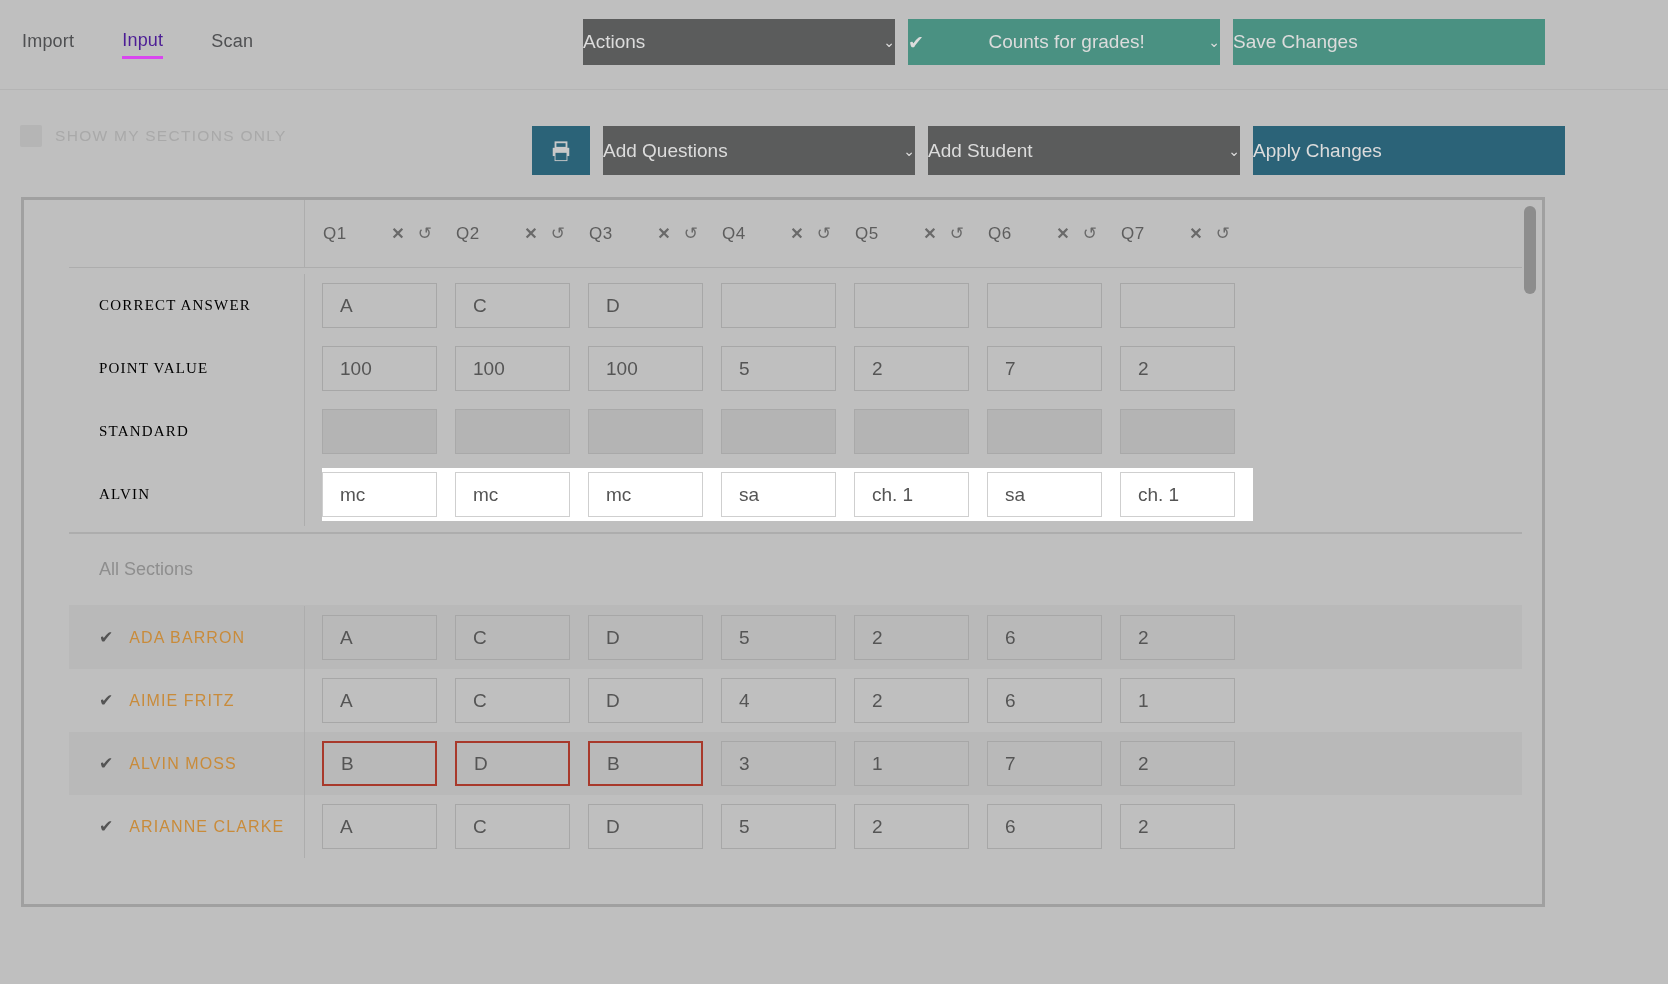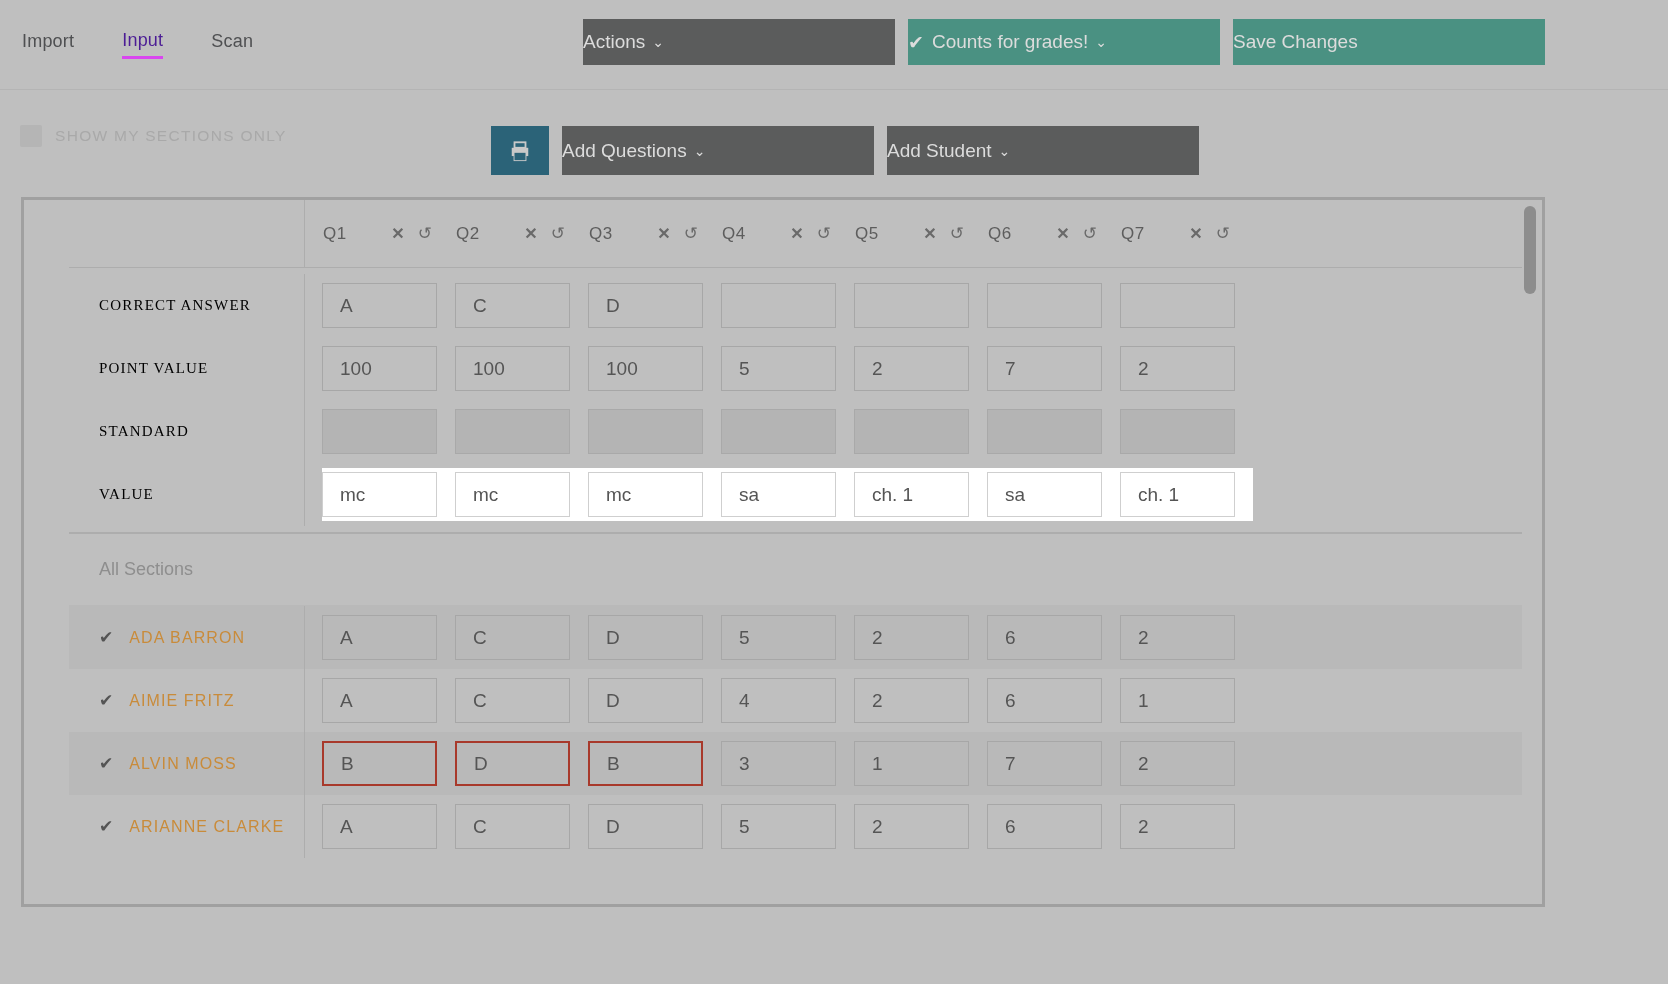--- a/index.html
+++ b/index.html
@@ -35,21 +35,21 @@
     position: absolute;
     left: 583px;
     top: 19px;
     display: flex;
     gap: 13px;
   }
   .btn {
     height: 46px;
     display: flex;
     align-items: center;
-    justify-content: flex-start;
+    justify-content: space-between;
     color: #dcdcdc;
     font-size: 19px;
     cursor: pointer;
     user-select: none;
     white-space: nowrap;
   }
   .btn .caret { font-size: 14px; margin-left: 7px; }
   .btn-gray  { background: #5b5c5c; }
   .btn-green { background: #4a9182; }
   .btn-blue  { background: #2b6378; }
@@ -76,21 +76,21 @@
     background: #b5b5b5;
     border-radius: 2px;
   }
   .sections-label {
     font-size: 15.5px;
     letter-spacing: 1.3px;
     color: #a9a9a9;
   }
   .toolbar-buttons {
     position: absolute;
-    left: 491px;
+    left: 532px;
     top: 126px;
     display: flex;
     gap: 13px;
   }
   .btn-print {
     width: 58px; height: 49px;
     background: #2b6378;
     display: flex; align-items: center; justify-content: center;
     cursor: pointer;
   }
@@ -272,20 +272,21 @@
     </svg>
   </div>
   <div class="btn btn-gray btn-tall w-addq">
     <span>Add Questions</span>
     <span class="caret">⌄</span>
   </div>
   <div class="btn btn-gray btn-tall w-adds">
     <span>Add Student</span>
     <span class="caret">⌄</span>
   </div>
+  <div class="btn btn-blue btn-tall w-apply">Apply Changes</div>
 </div>
 
 <div class="table-frame">
   <div class="table-inner" id="table-inner">
 
     <div class="hrow qhead">
       <div class="rowlabel-cell"></div>
       <div class="qcols" id="qcols">
           <div class="qcol">
             <span class="qlabel">Q1</span>
@@ -418,21 +419,21 @@
               <div class="cellwrap">
                 <div class="cellbox disabled"></div>
               </div>
               <div class="cellwrap">
                 <div class="cellbox disabled"></div>
               </div>
             </div>
           </div>
         </div>
         <div class="metarow">
-          <div class="rowlabel-cell">VALUE</div>
+          <div class="rowlabel-cell">ALVIN</div>
           <div class="tags-highlight">
             <div class="cells">
               <div class="cellwrap">
                 <div class="cellbox white">mc</div>
               </div>
               <div class="cellwrap">
                 <div class="cellbox white">mc</div>
               </div>
               <div class="cellwrap">
                 <div class="cellbox white">mc</div>

